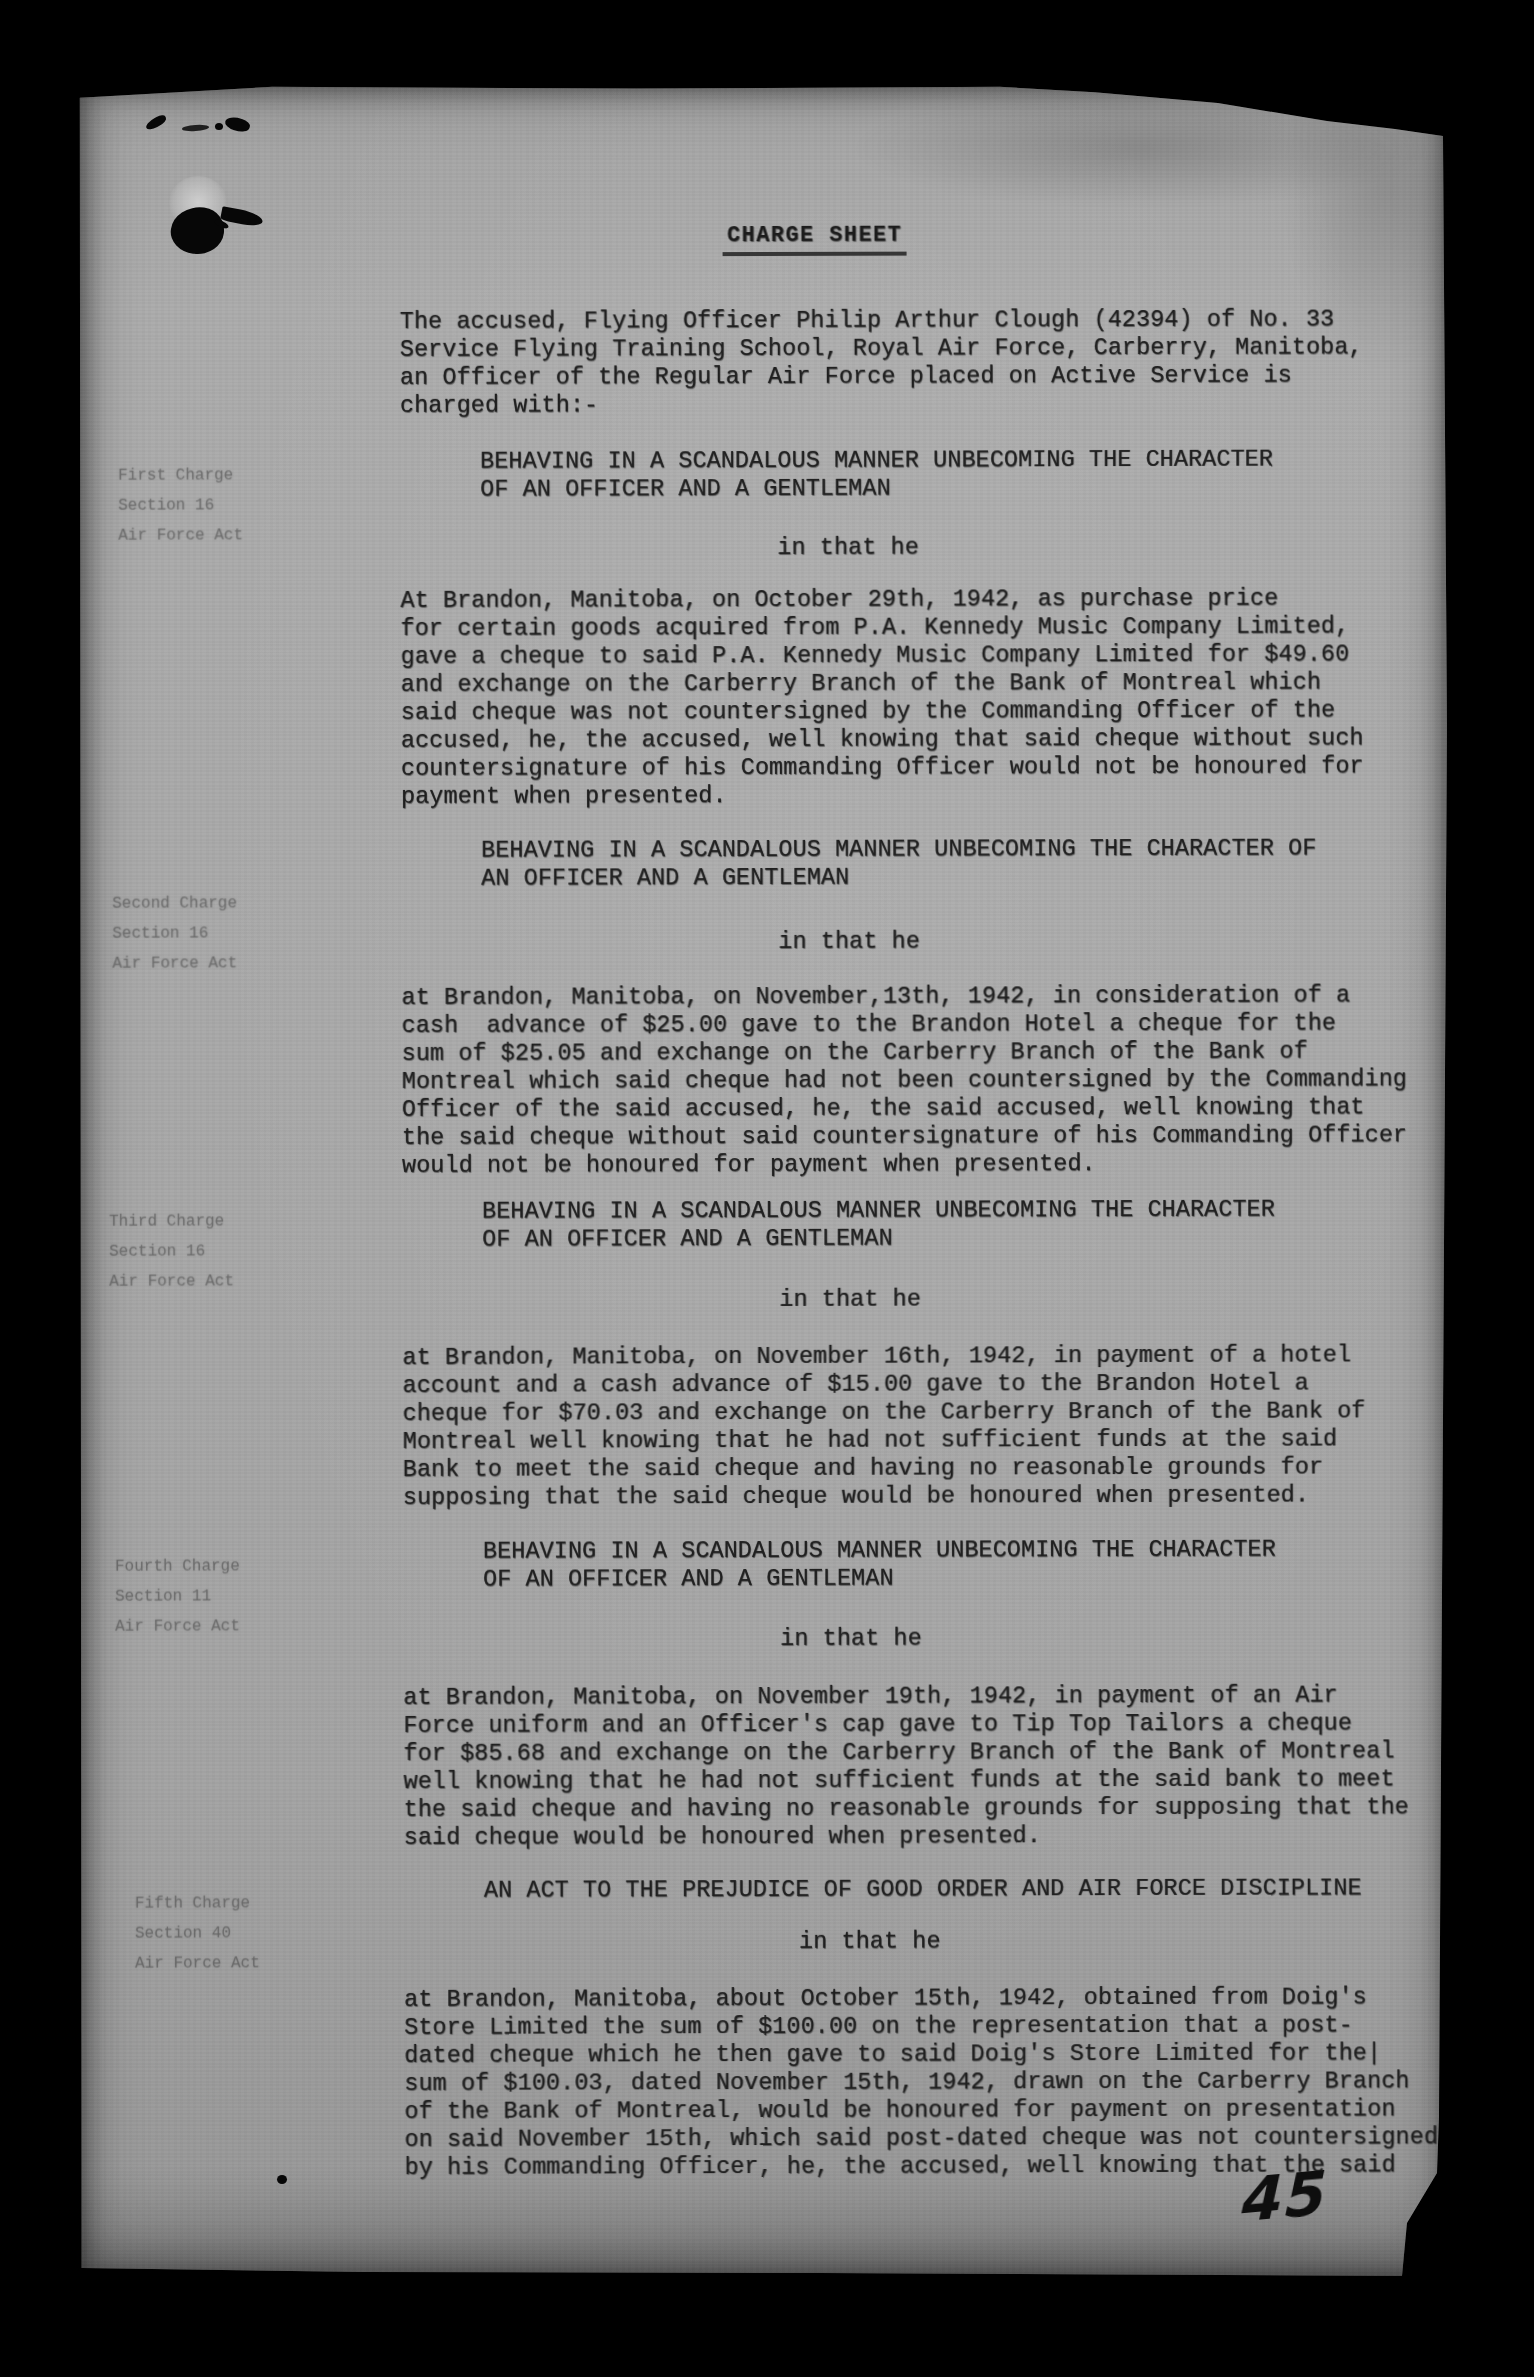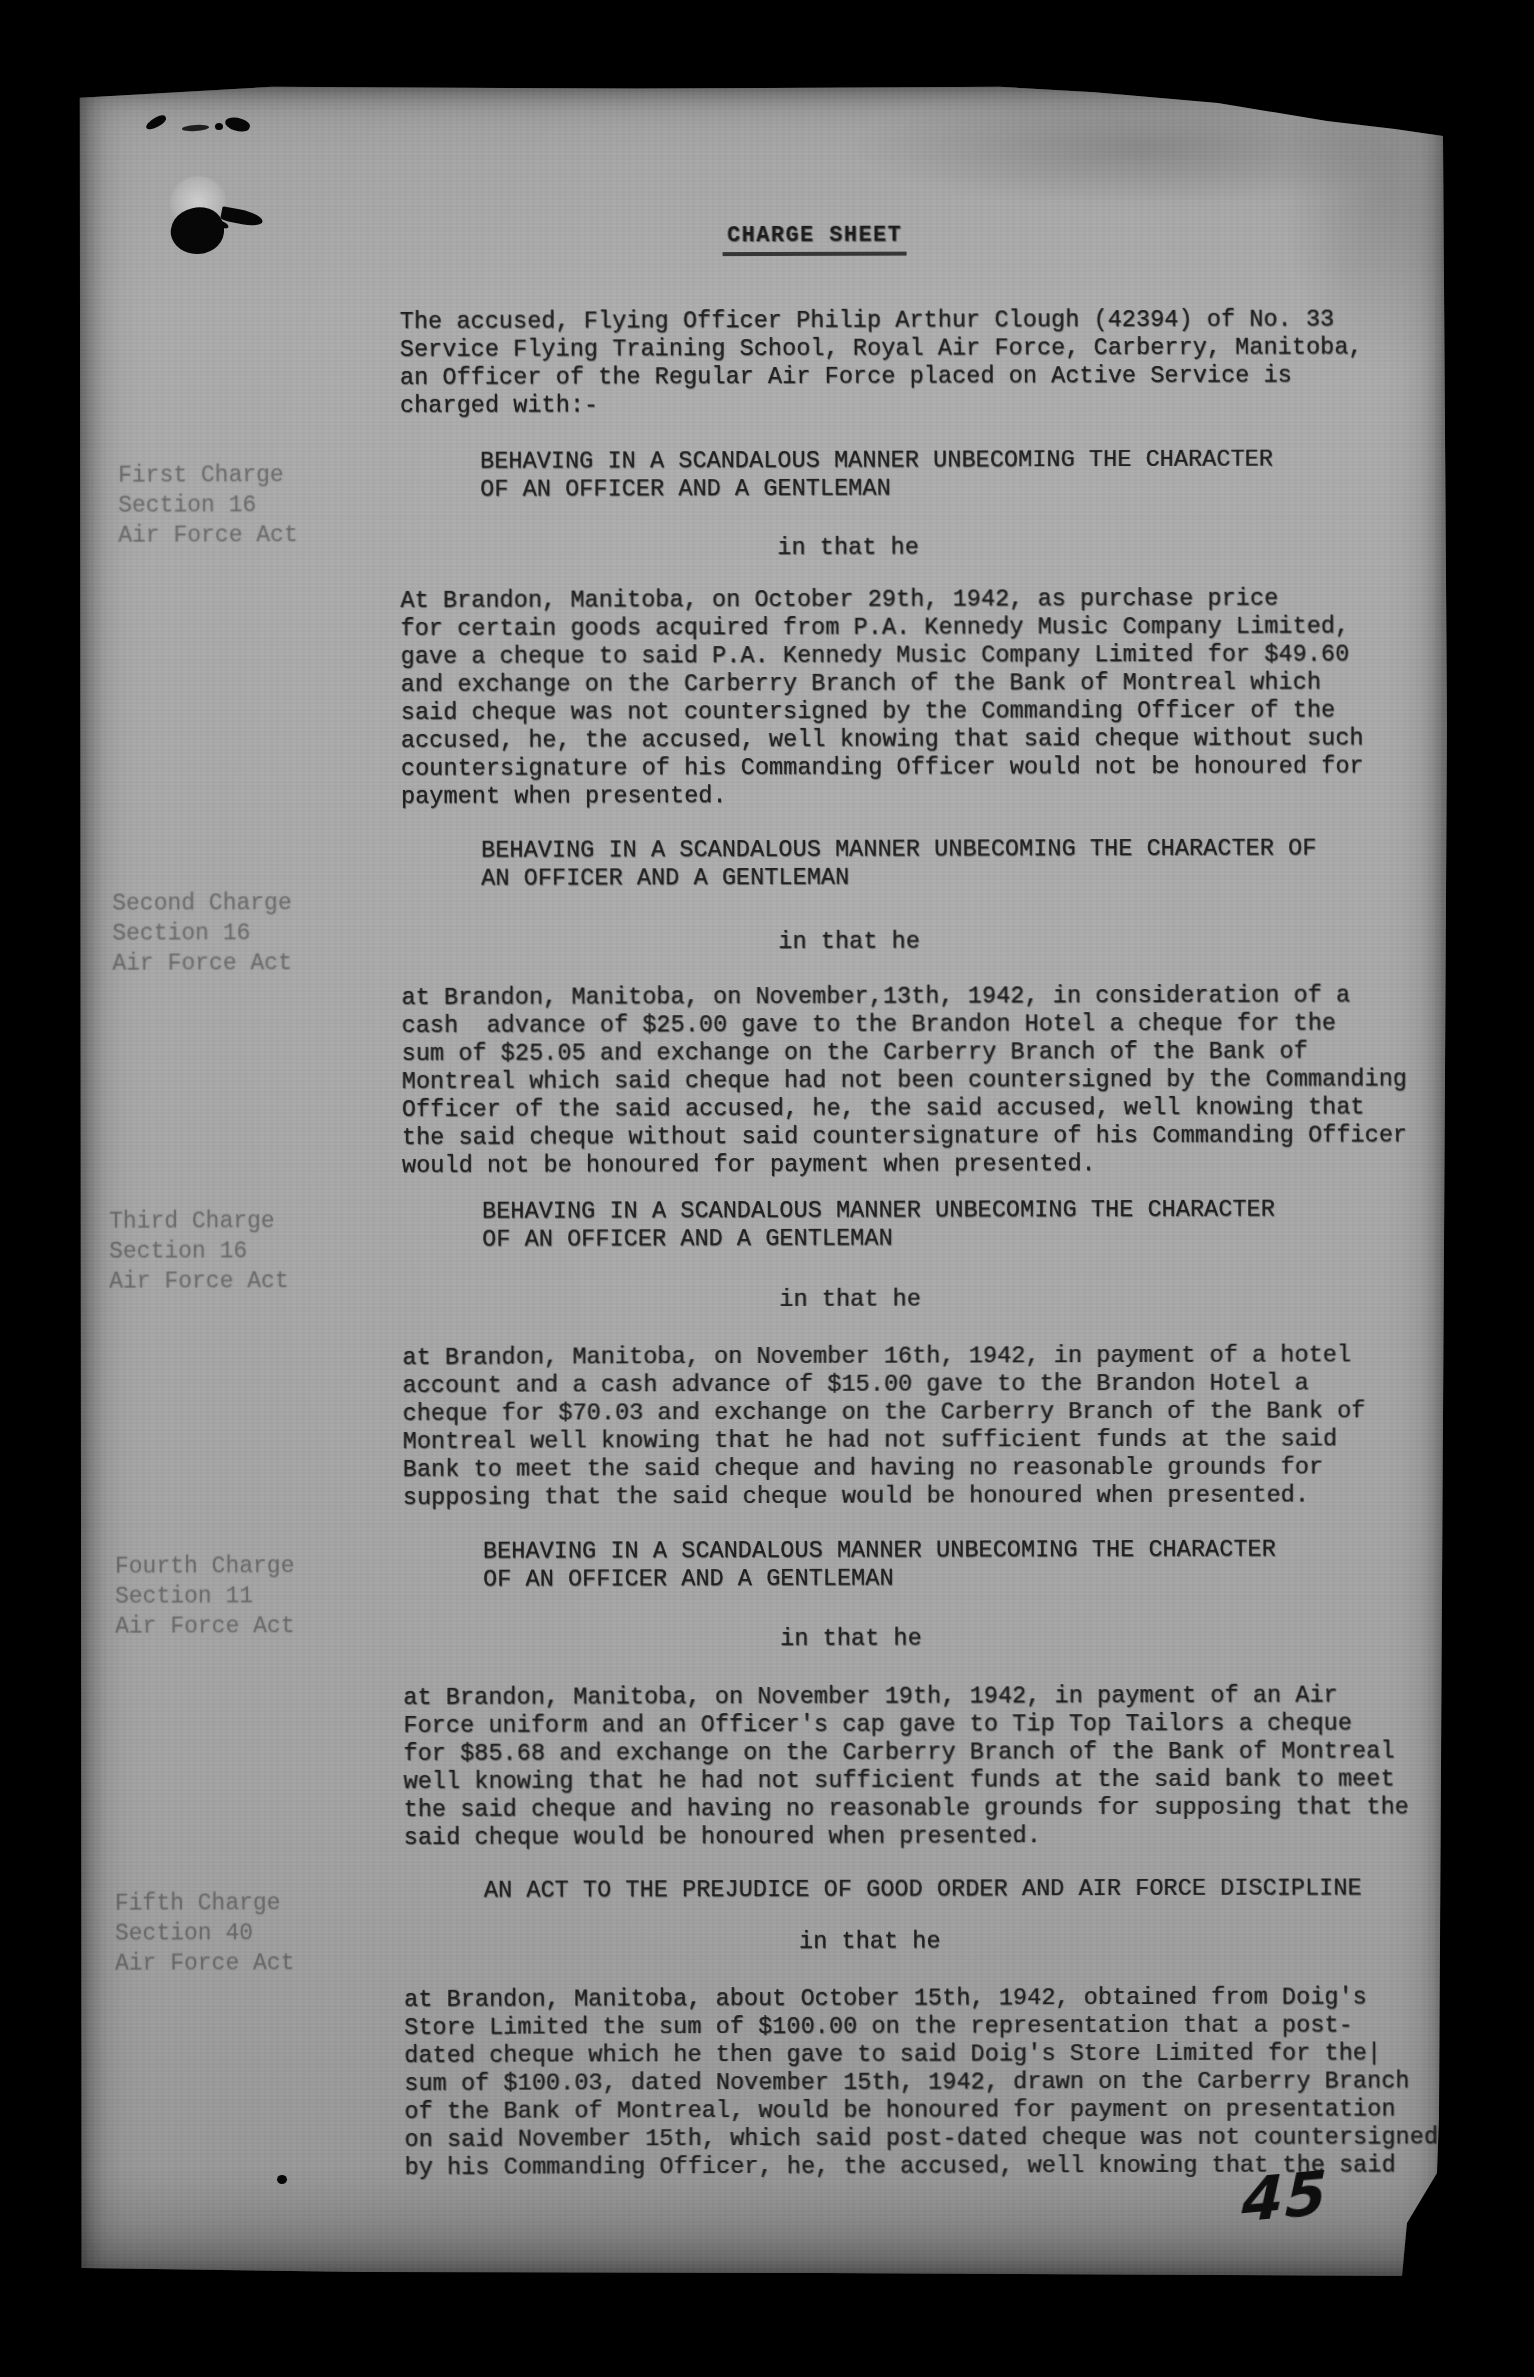--- a/index.html
+++ b/index.html
@@ -45,21 +45,21 @@
     text-shadow:0.5px 0.5px 0.8px rgba(25,25,25,0.55), -0.3px 0 0.5px rgba(25,25,25,0.35);
     filter:blur(0.3px);
   }
   .doc-title{
     position:absolute;left:647px;top:138px;
     font-size:22px;font-weight:bold;letter-spacing:1.4px;color:#1c1c1c;
     padding:0 4.5px 3.6px 4.5px;border-bottom:4.5px solid rgba(28,28,28,0.82);
     text-shadow:0.6px 0.6px 0.9px rgba(25,25,25,0.6);filter:blur(0.3px);
   }
   .margin-note{
-    position:absolute;font-size:23px;line-height:30px;white-space:pre;
+    position:absolute;font-size:16px;line-height:30px;white-space:pre;
     color:rgba(62,62,62,0.40);
     text-shadow:0 0 1.8px rgba(90,90,90,0.45);
     filter:blur(0.5px);
   }
   .handwritten{
     position:absolute;left:1161px;top:2078px;
     font-family:"DejaVu Sans",sans-serif;font-style:italic;font-weight:bold;
     font-size:60px;color:#0e0e0e;letter-spacing:1.8px;
     transform:rotate(-5deg) skewX(-7deg);
     filter:blur(0.3px);
@@ -162,21 +162,21 @@
       <div class="typed" style="left:701px;top:1540px;">in that he</div>
       <div class="typed" style="left:324px;top:1598px;">at Brandon, Manitoba, on November 19th, 1942, in payment of an Air
 Force uniform and an Officer's cap gave to Tip Top Tailors a cheque
 for $85.68 and exchange on the Carberry Branch of the Bank of Montreal
 well knowing that he had not sufficient funds at the said bank to meet
 the said cheque and having no reasonable grounds for supposing that the
 said cheque would be honoured when presented.</div>
     </section>
 
     <section>
-      <aside class="margin-note" style="left:35px;top:1802px;">Fifth Charge
+      <aside class="margin-note" style="left:55px;top:1802px;">Fifth Charge
 Section 40
 Air Force Act</aside>
       <div class="typed" style="left:404px;top:1791px;">AN ACT TO THE PREJUDICE OF GOOD ORDER AND AIR FORCE DISCIPLINE</div>
       <div class="typed" style="left:719px;top:1843px;">in that he</div>
       <div class="typed" style="left:324px;top:1900px;">at Brandon, Manitoba, about October 15th, 1942, obtained from Doig's
 Store Limited the sum of $100.00 on the representation that a post-
 dated cheque which he then gave to said Doig's Store Limited for the|
 sum of $100.03, dated November 15th, 1942, drawn on the Carberry Branch
 of the Bank of Montreal, would be honoured for payment on presentation
 on said November 15th, which said post-dated cheque was not countersigned

